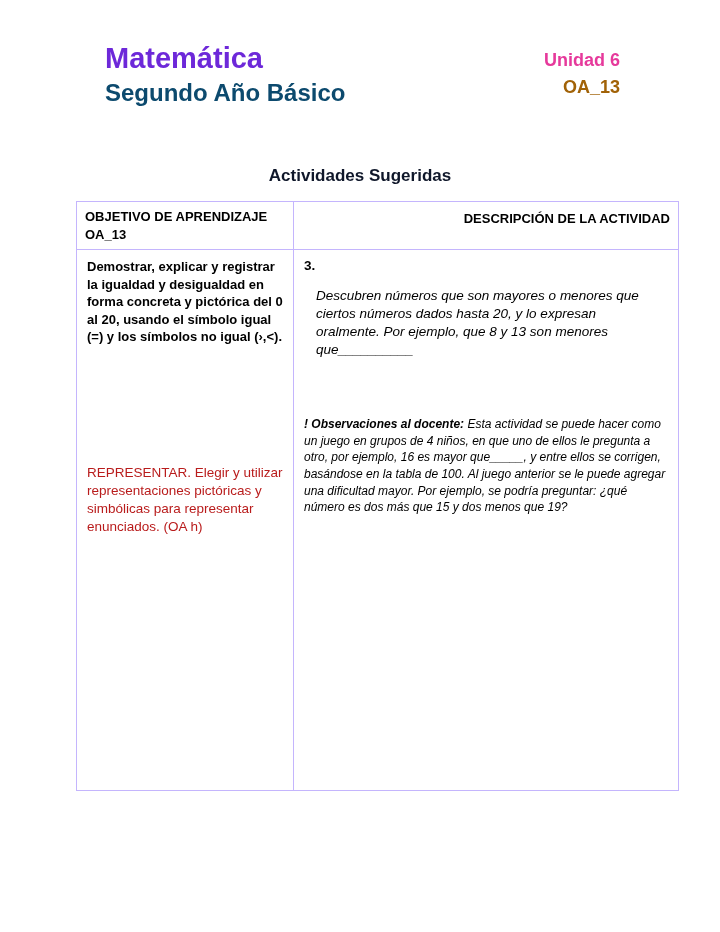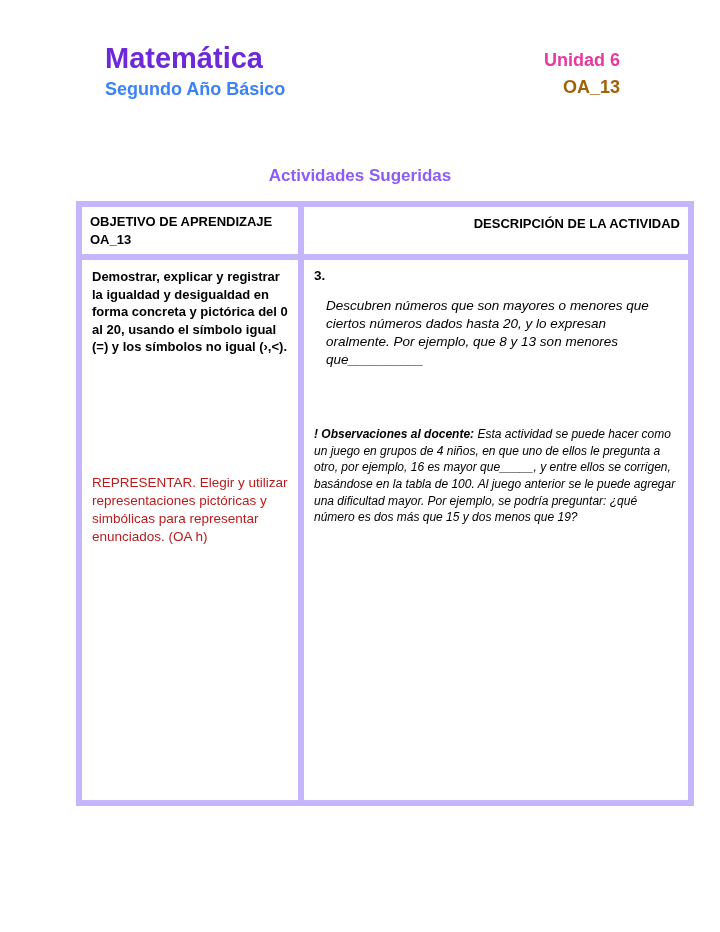--- a/index.html
+++ b/index.html
@@ -32,23 +32,23 @@
     align-items: flex-start;
   }
   .header-left .doc-title {
     font-size: 29px;
     font-weight: bold;
     color: #6d28d9;
     line-height: 1.15;
     margin: 0;
   }
   .header-left .doc-subtitle {
-    font-size: 18px;
+    font-size: 24px;
     font-weight: bold;
-    color: #3b82f6;
+    color: #0c4a6e;
     margin: 4px 0 0 0;
   }
   .header-right {
     text-align: right;
     padding-top: 8px;
   }
   .header-right .doc-unit {
     font-size: 18px;
     font-weight: bold;
     color: #e6399b;
@@ -63,34 +63,34 @@
 
   
   .section-title {
     position: absolute;
     top: 166px;
     left: 0;
     width: 100%;
     text-align: center;
     font-size: 17px;
     font-weight: bold;
-    color: #8b5cf6;
+    color: #0f172a;
   }
 
   
   .activities-table {
     position: absolute;
     top: 201px;
     left: 76px;
     width: 568px;
     border-collapse: collapse;
     table-layout: fixed;
   }
   .activities-table td {
-    border: 6px solid #c4b5fd;
+    border: 1px solid #c4b5fd;
     vertical-align: top;
     padding: 6px 8px;
   }
   .col-objective { width: 200px; }
   .col-description { width: 368px; }
 
   .th-objective {
     font-size: 13px;
     font-weight: bold;
     text-align: left;

